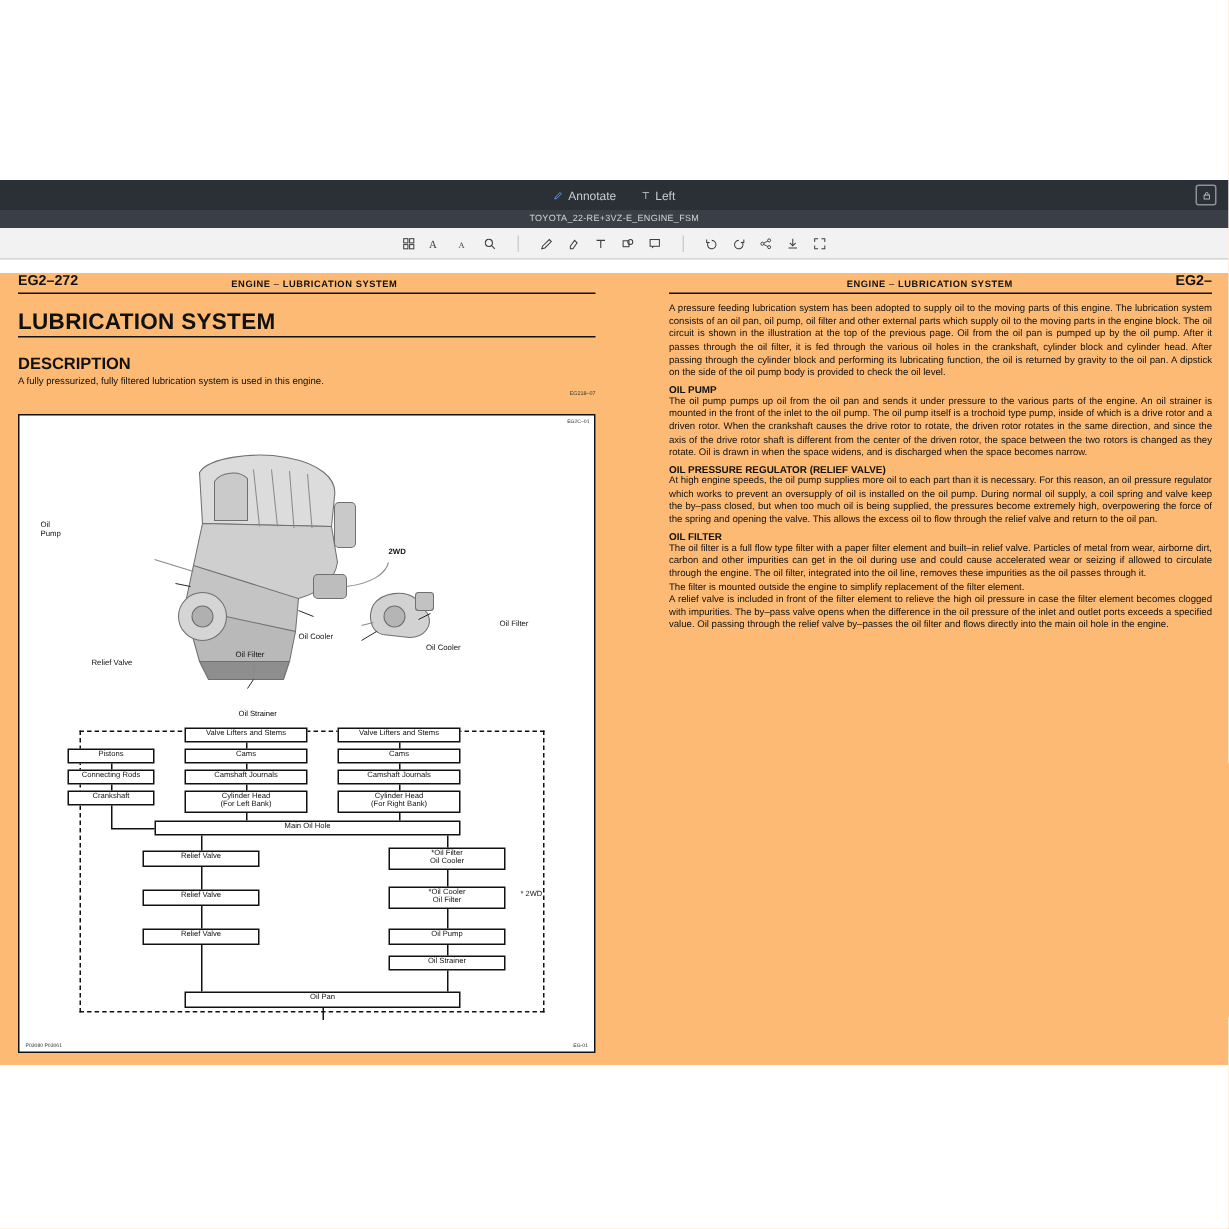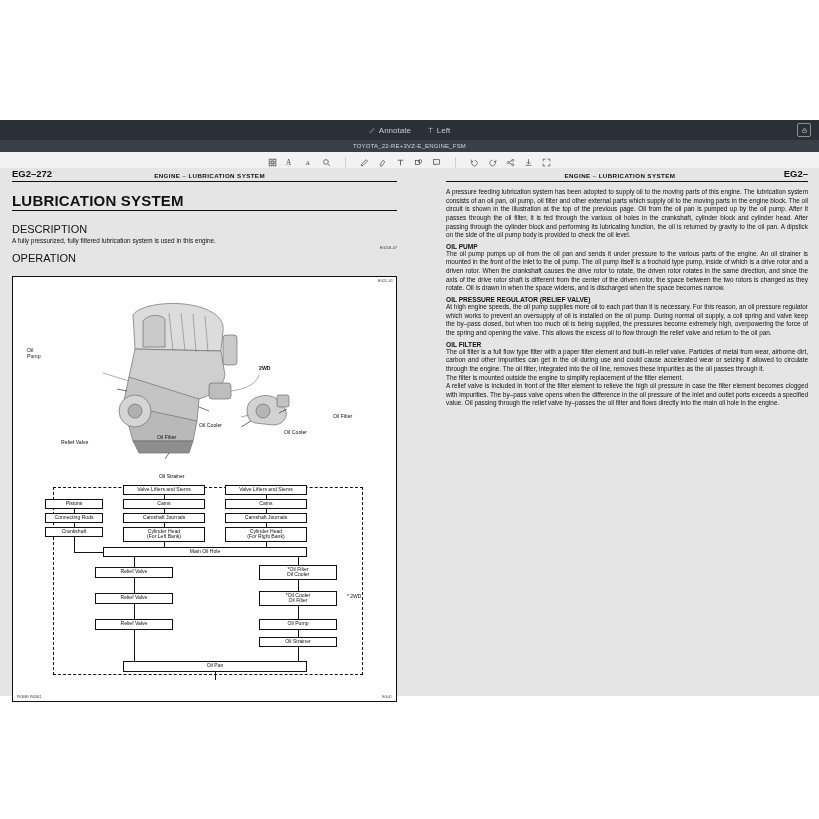--- a/index.html
+++ b/index.html
@@ -17,33 +17,33 @@
           display:flex;align-items:center;justify-content:center;font-size:6px;letter-spacing:.2px;}
 
   .toolbar{position:absolute;left:0;top:32px;width:819px;height:20px;background:#f2f2f2;border-bottom:1px solid #d4d4d4;
            display:flex;align-items:center;justify-content:center;gap:0;}
   .tgroup{display:flex;align-items:center;gap:9px;padding:0 14px;font-size:9px;color:#3c3c3c;}
   .tsep{width:1px;height:11px;background:#cfcfcf;}
   .tbtn{cursor:default;line-height:1;display:flex;align-items:center;justify-content:center;}
   .tbtn svg{display:block;}
 
   
-  .page{position:absolute;left:0;top:48px;width:819px;height:528px;background:#e5e5e5;}
+  .page{position:absolute;left:0;top:62px;width:819px;height:528px;background:#fdba74;}
   .col{position:absolute;top:0;}
   .colL{left:12px;width:385px;}
   .colR{left:446px;width:362px;}
 
   .hdrline{display:flex;align-items:flex-end;justify-content:space-between;border-bottom:1.4px solid #111;padding-bottom:2px;}
   .hdr-page{font-size:9.5px;font-weight:bold;color:#111;}
   .hdr-mid{font-size:6.2px;letter-spacing:.4px;color:#111;font-weight:bold;}
   .hdr-mid .dash{font-weight:normal;}
   .hdr-right{font-size:9.5px;font-weight:bold;color:#111;}
 
   .title{font-size:15px;font-weight:bold;color:#111;margin:10px 0 0 0;letter-spacing:.2px;}
-  .h2{font-size:11px;font-weight:normal;color:#111;margin:12px 0 2px 0;}
+  .h2{font-size:11px;font-weight:bold;color:#111;margin:12px 0 2px 0;}
   .body{font-size:6.4px;line-height:1.35;color:#111;text-align:justify;}
   .tiny-right{font-size:3.6px;color:#333;text-align:right;}
 
   
   .figure{position:relative;margin-top:12px;border:1px solid #111;width:383px;height:424px;background:#fff;}
   .fig-code{position:absolute;right:3px;top:2px;font-size:3.4px;color:#333;}
   .fig-code2{position:absolute;left:4px;bottom:2px;font-size:3.4px;color:#333;}
   .fig-code3{position:absolute;right:4px;bottom:2px;font-size:3.4px;color:#333;}
 
   
@@ -204,21 +204,20 @@
         </span>
         <span style="width:30px"></span>
       </div>
 
       <div class="title">LUBRICATION SYSTEM</div>
       <div style="border-bottom:1px solid #111;margin-top:1px;width:100%;"></div>
 
       <div class="h2">DESCRIPTION</div>
       <div class="body">A fully pressurized, fully filtered lubrication system is used in this engine.</div>
       <div class="tiny-right">EG218–07</div>
-      <div class="h2" style="margin-top:2px">OPERATION</div>
 
       <div class="figure">
         <div class="fig-code">EG2C–01</div>
         <div class="fig-code2">P03080 P03061</div>
         <div class="fig-code3">EG-01</div>
 
         <div class="engine-art">
           <svg width="230" height="170" viewBox="0 0 230 170">
             <g stroke="#6f6f6f" fill="none" stroke-width="0.7">
               <path d="M60 24 C66 14, 96 10, 118 14 C140 18, 152 28, 150 40 L148 60 L62 58 Z" fill="#dcdcdc"></path>

